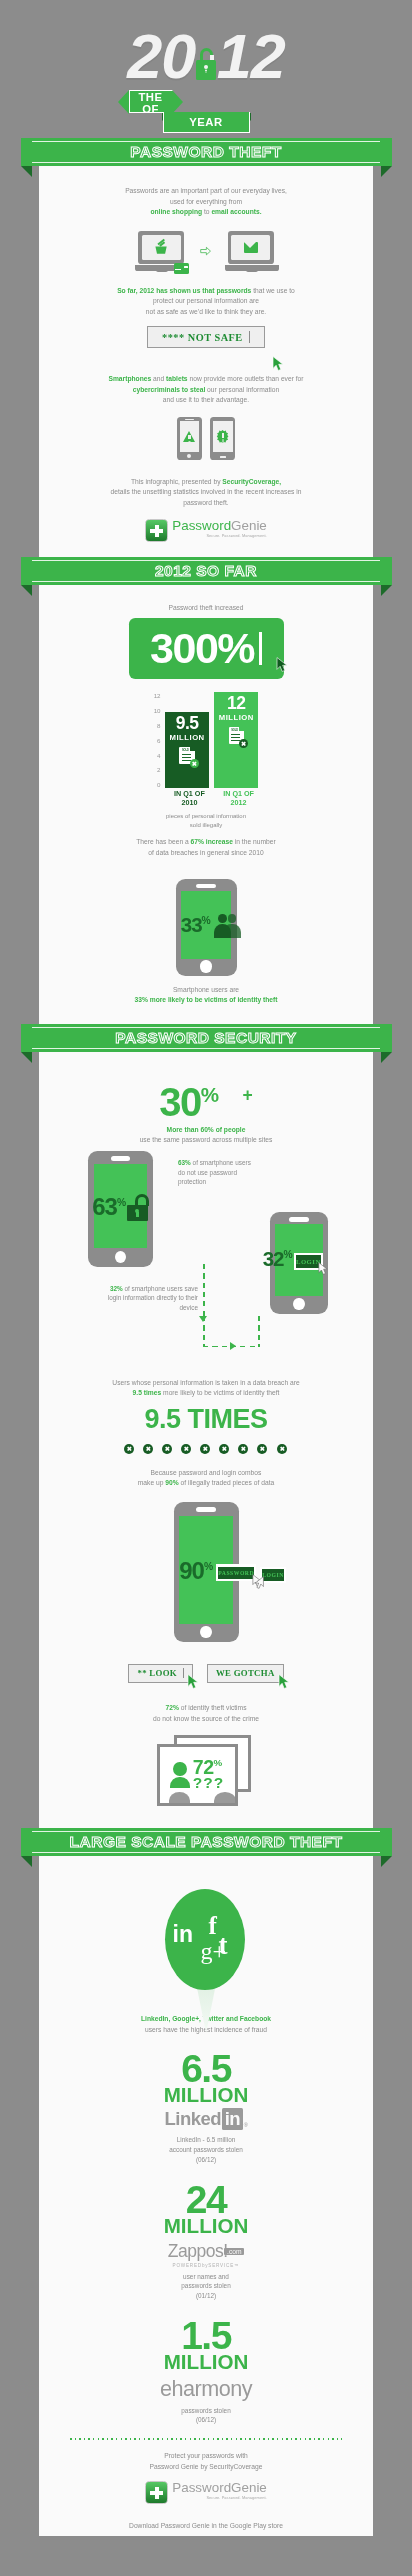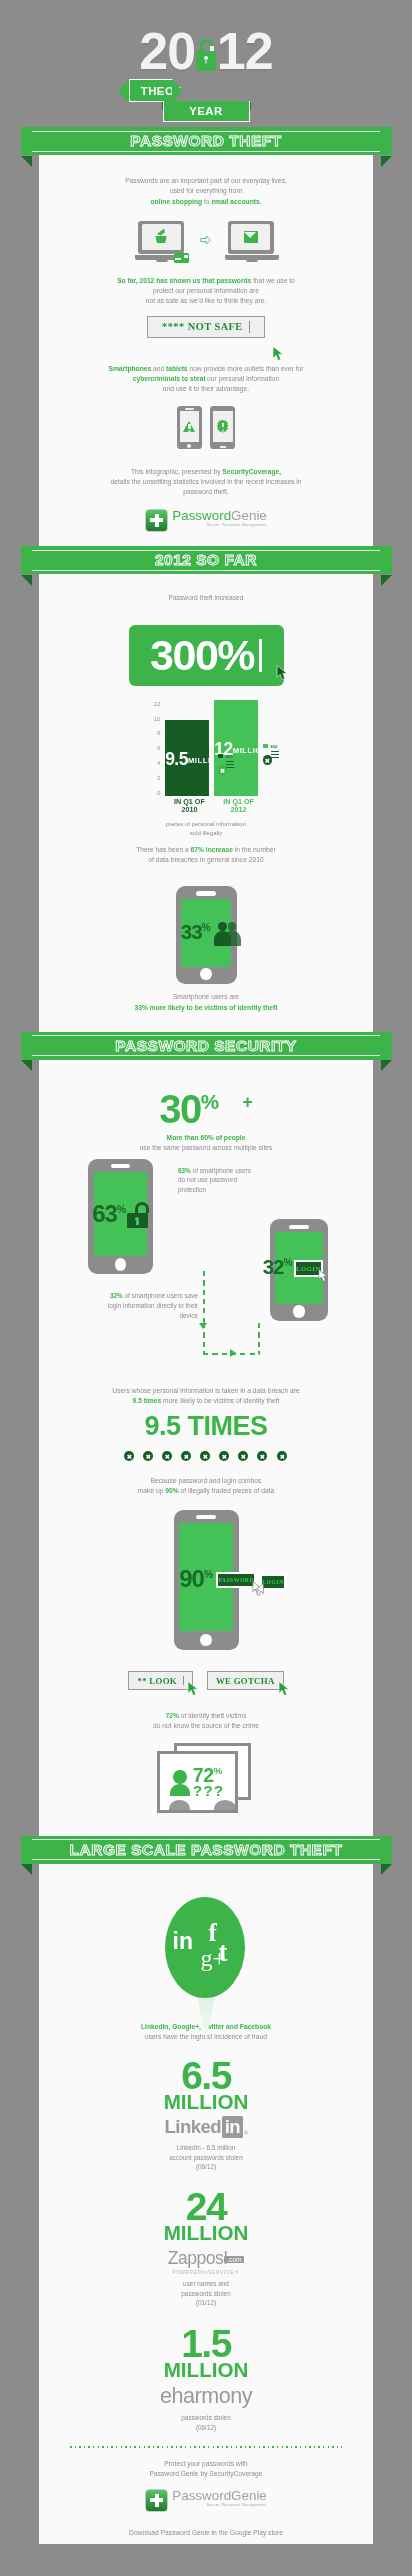--- a/index.html
+++ b/index.html
@@ -7,24 +7,24 @@
     width:412px;
     background:#8c8c8c;
     font-family:"Liberation Sans", sans-serif;
     -webkit-font-smoothing:antialiased;
   }
   .page{width:412px;min-height:3091px;position:relative;background:#8c8c8c;padding-bottom:62px}
 
   
   .hero{padding-top:27px;text-align:center;position:relative;z-index:5}
   .year{
-    font-size:52px;font-weight:bold;letter-spacing:-1px;color:#f2f2f2;
+    font-size:63px;font-weight:bold;letter-spacing:-1px;color:#f2f2f2;
     line-height:.95;text-shadow:0 1.5px 0 rgba(0,0,0,.06);
     font-family:"Liberation Sans",sans-serif;
-    display:inline-block;position:relative;
+    display:inline-block;position:relative;font-style:italic;
   }
   .year .lk{
     display:inline-block;width:21.6px;height:29px;position:relative;vertical-align:-2.1px;
   }
   .year .lk .shackle{
     position:absolute;left:4.6px;top:-3.1px;width:13.4px;height:13.4px;border:3.6px solid #3cb44a;
     border-bottom:none;border-radius:7.2px 7.2px 0 0;
   }
   .year .lk .shackle:after{content:"";position:absolute;right:-3.6px;top:4.1px;width:3.6px;height:9.3px;background:#f2f2f2}
   .year .lk .body{position:absolute;left:1px;top:9.3px;width:19.6px;height:19.6px;background:#3cb44a;border-radius:1.5px}
@@ -126,30 +126,30 @@
   .pgcross{width:12.4px;height:12.4px;position:relative}
   .pgcross:before,.pgcross:after{content:"";position:absolute;background:#fff}
   .pgcross:before{left:4.1px;top:0;width:4.1px;height:12.4px}
   .pgcross:after{left:0;top:4.1px;width:12.4px;height:4.1px}
   .pgtext{line-height:1}
   .pgtext .t1{font-size:13.4px;font-weight:bold;color:#3cb44a}
   .pgtext .t1 span{color:#a0a0a0;font-weight:normal}
   .pgtext .t2{font-size:3.9px;color:#a8a8a8;text-align:right;letter-spacing:0.1px;margin-top:1px}
 
   
-  .statbox{width:155px;height:61px;background:#3cb44a;border-radius:6.2px;margin:22px auto 0;position:relative;
+  .statbox{width:155px;height:61px;background:#3cb44a;border-radius:6.2px;margin:4px auto 0;position:relative;
     display:flex;align-items:center;justify-content:center;color:#fff;font-weight:bold;font-size:43px;letter-spacing:-1.5px}
   .statbox .caret{display:inline-block;width:2.6px;height:33px;background:#fff;margin-left:5.2px;vertical-align:middle}
 
   
   .chart{display:flex;justify-content:center;padding:13.4px 0 2.1px}
   .yaxis{display:flex;flex-direction:column;justify-content:space-between;align-items:flex-end;
     height:96px;margin-right:4.6px;color:#9a9a9a;font-size:6.2px;padding-bottom:0}
   .bars{display:flex;align-items:flex-end;gap:5.2px;height:96px}
-  .bar{width:44px;display:flex;flex-direction:row;align-items:center;justify-content:flex-start;padding-top:4.1px;color:#fff}
+  .bar{width:44px;display:flex;flex-direction:column;align-items:center;justify-content:flex-start;padding-top:4.1px;color:#fff}
   .bar .num{font-size:17.5px;font-weight:bold;line-height:.9;letter-spacing:-0.5px}
   .bar .unit{font-size:7.7px;font-weight:bold;letter-spacing:0.5px;margin-top:0.5px}
   .docico{width:15.5px;height:17.5px;background:#fff;margin-top:5.2px;position:relative;border-radius:1px}
   .docico .fold{position:absolute;right:0;top:0;width:4.6px;height:4.6px;background:#175c24}
   .docico .ln{position:absolute;left:2.6px;width:8.8px;height:1px;background:#1a6b2a}
   .docico .sold{position:absolute;left:2.6px;top:2.6px;font-size:2.6px;font-weight:bold;color:#1a6b2a;letter-spacing:-0.1px}
   .docico .xb{position:absolute;right:-4.1px;bottom:-3.6px;width:9.3px;height:9.3px;border-radius:50%;
     display:flex;align-items:center;justify-content:center;color:#fff;font-size:6.2px;font-weight:bold}
   .barlabels{display:flex;justify-content:center;gap:5.2px;margin-left:16px}
   .barlabels div{width:44px;text-align:center;font-size:7.2px;font-weight:bold;line-height:1.15}

